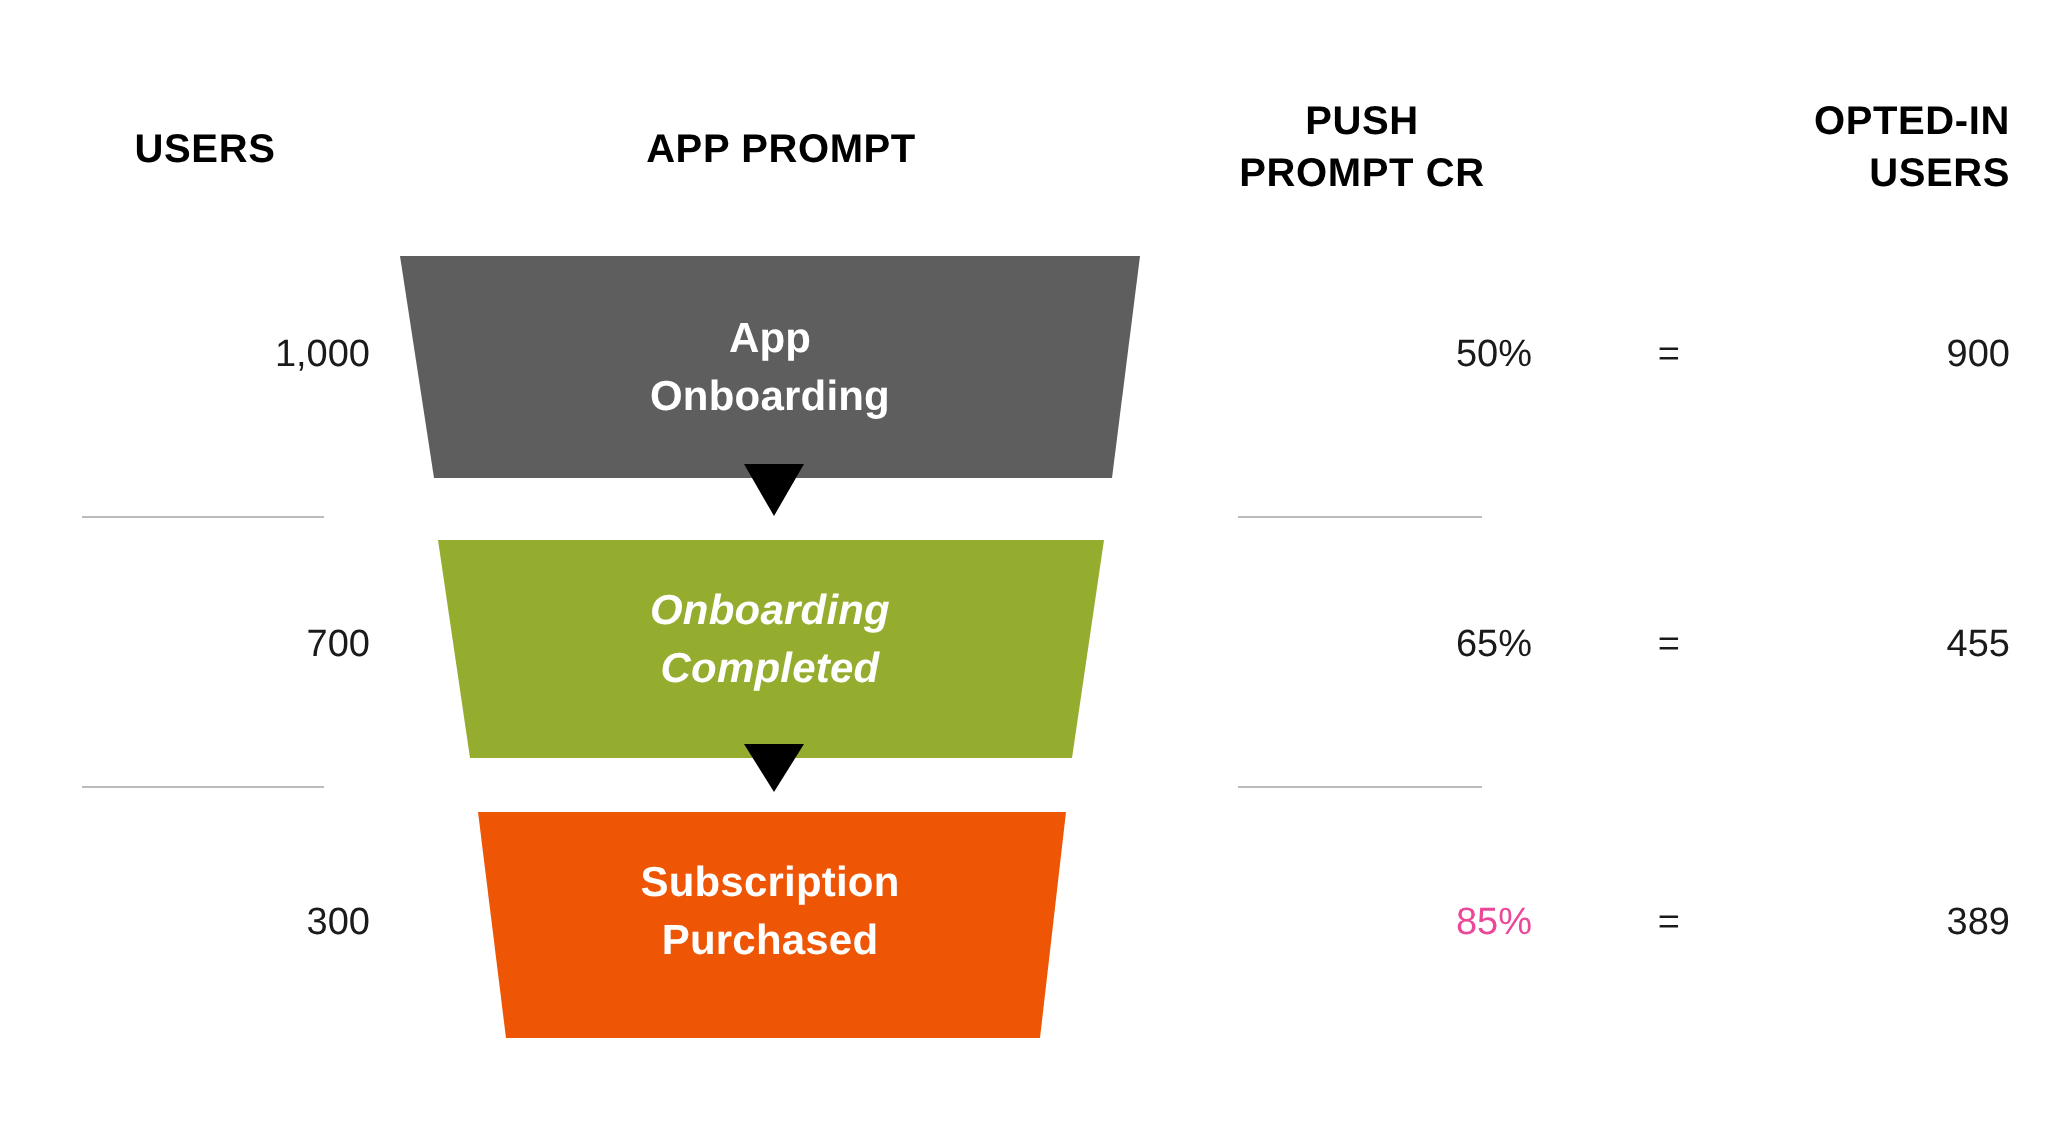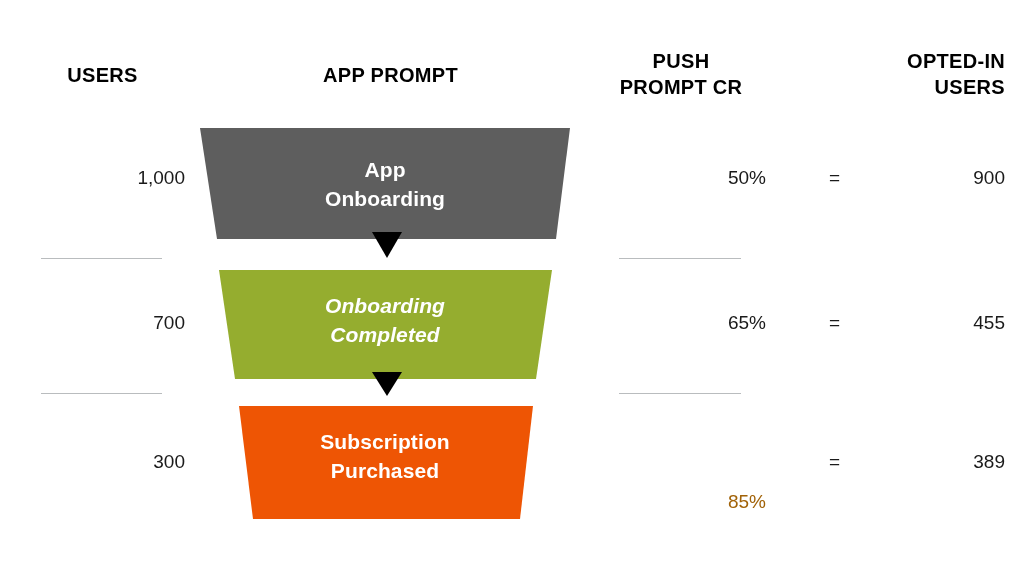--- a/index.html
+++ b/index.html
@@ -138,21 +138,21 @@
   <div class="cell cr row-0" style="color: rgb(26, 26, 26);">50%</div>
   <div class="cell eq row-0" style="color: rgb(26, 26, 26);">=</div>
   <div class="cell opted row-0" style="color: rgb(26, 26, 26);">900</div>
 
   <div class="cell users row-1" style="color: rgb(26, 26, 26);">700</div>
   <div class="cell cr row-1" style="color: rgb(26, 26, 26);">65%</div>
   <div class="cell eq row-1" style="color: rgb(26, 26, 26);">=</div>
   <div class="cell opted row-1" style="color: rgb(26, 26, 26);">455</div>
 
   <div class="cell users row-2" style="color: rgb(26, 26, 26);">300</div>
-  <div class="cell cr row-2" style="color: #a16207; margin-top: 40px;">85%</div>
+  <div class="cell cr row-2" style="color: #ec4899;">85%</div>
   <div class="cell eq row-2" style="color: rgb(26, 26, 26);">=</div>
   <div class="cell opted row-2" style="color: rgb(26, 26, 26);">389</div>
 
   <div class="divider" id="divider-users-0" style="background: rgb(185, 188, 190);"></div>
   <div class="divider" id="divider-users-1" style="background: rgb(185, 188, 190);"></div>
   <div class="divider" id="divider-cr-0" style="background: rgb(185, 188, 190);"></div>
   <div class="divider" id="divider-cr-1" style="background: rgb(185, 188, 190);"></div>
 
 </div>
 

